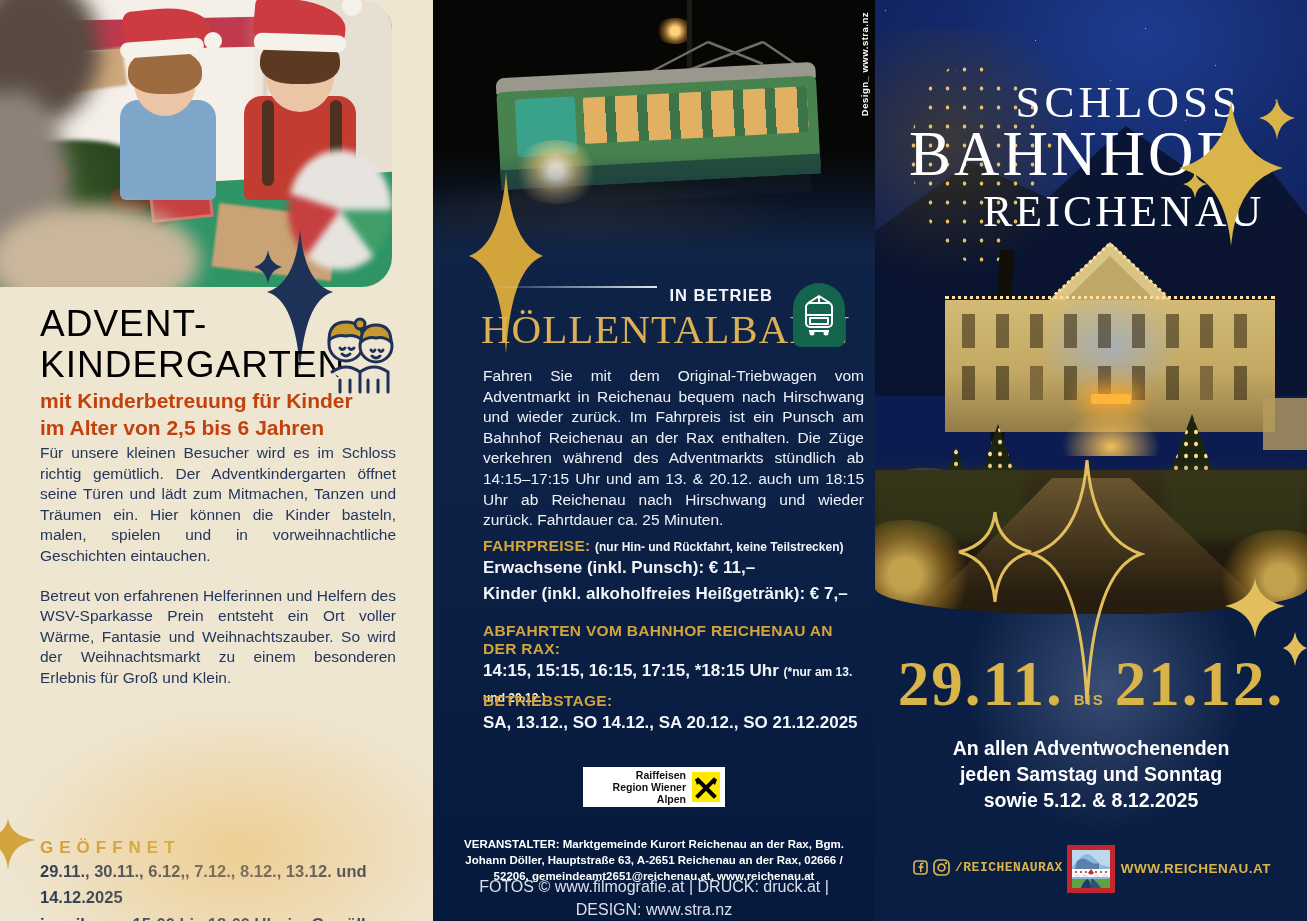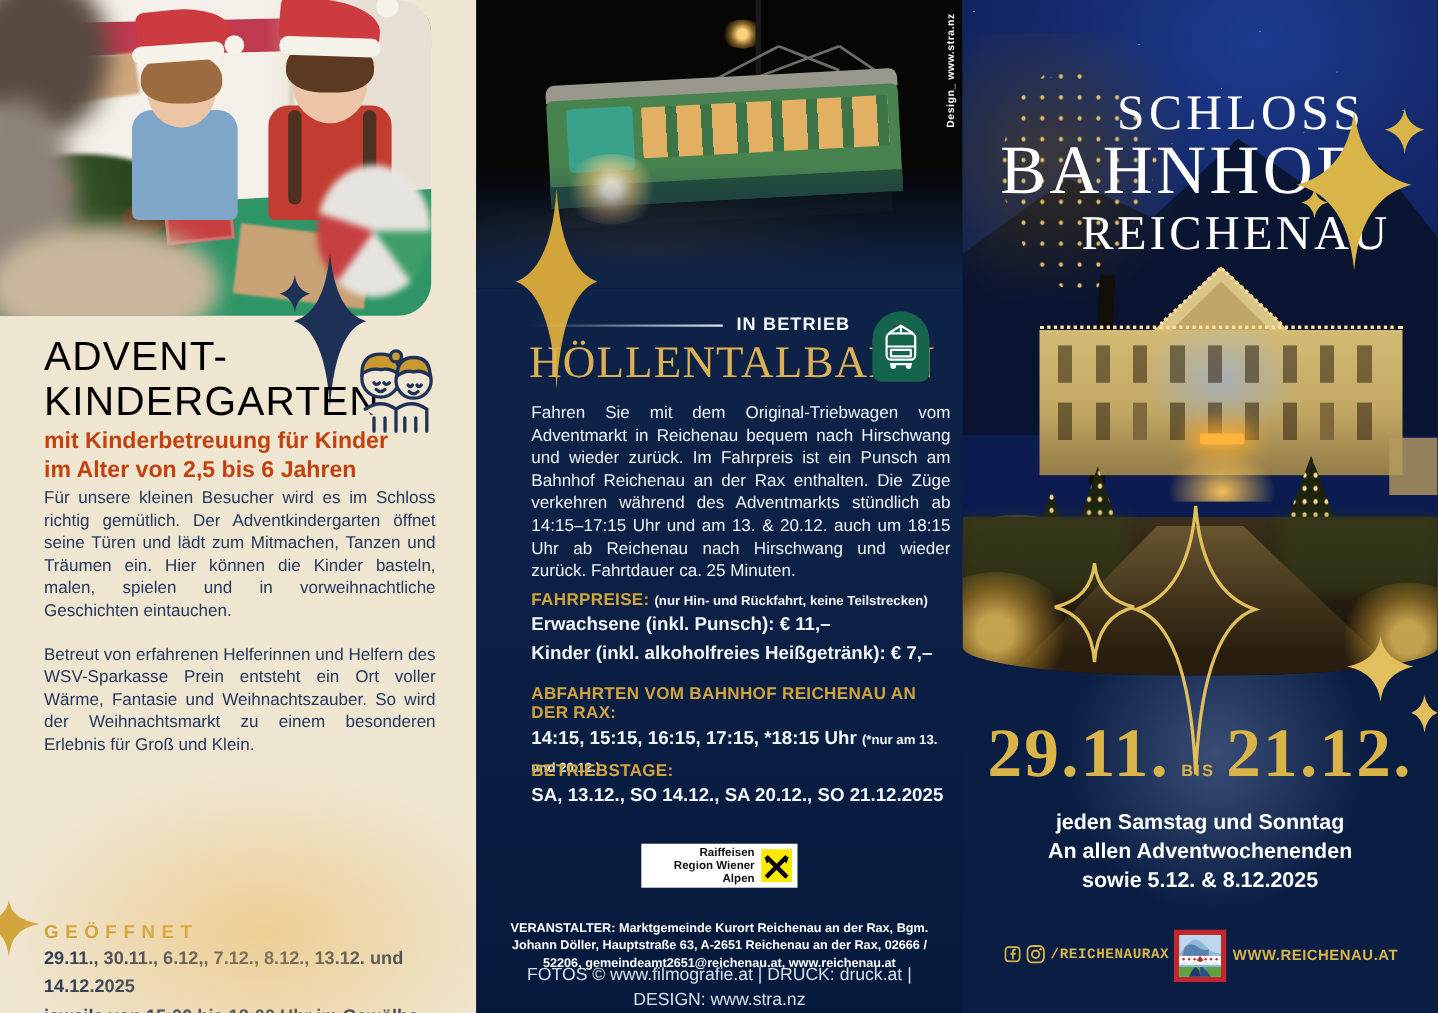--- a/index.html
+++ b/index.html
@@ -73,21 +73,21 @@
   .tram .under{position:absolute;left:10px;top:112px;width:300px;height:18px;background:#0c0f0c;}
   .tp-headlight{position:absolute;left:78px;top:140px;width:90px;height:64px;border-radius:50%;
     background:radial-gradient(circle,#fff7e0 0 12%,rgba(255,210,130,.65) 35%,transparent 70%);}
   .tp-glowfloor{position:absolute;left:0;top:150px;width:442px;height:112px;
     background:radial-gradient(ellipse 300px 70px at 35% 70%,rgba(120,90,40,.45),transparent 75%);}
   .tp-fade{position:absolute;left:0;top:150px;width:442px;height:112px;
     background:linear-gradient(180deg,rgba(16,36,72,0),#102448 92%);}
   .design-credit{position:absolute;top:12px;right:5px;writing-mode:vertical-rl;transform:rotate(180deg);
     color:#fff;font-size:9.5px;font-weight:700;letter-spacing:.5px;}
   .mid-sparkle{position:absolute;left:26px;top:168px;width:90px;height:190px;}
-  .betrieb-row{position:absolute;left:50px;top:286px;width:290px;display:flex;align-items:center;gap:12px;}
+  .betrieb-row{position:absolute;left:50px;top:286px;width:290px;display:flex;gap:12px;}
   .betrieb-line{flex:1;height:2px;background:linear-gradient(90deg,rgba(230,236,246,0),#dfe6f2);}
   .betrieb-label{color:#f4f6fb;font-size:16.5px;font-weight:700;letter-spacing:1px;white-space:nowrap;}
   .mid-title{position:absolute;left:48px;top:305px;color:#dcb054;font-family:"Liberation Serif",serif;
     font-size:41px;letter-spacing:1px;font-weight:500;}
   .train-badge{position:absolute;left:360px;top:283px;width:52px;height:64px;background:#15654e;
     border-radius:26px 26px 8px 8px;display:flex;align-items:center;justify-content:center;}
   .mid-body{position:absolute;left:50px;top:366px;width:381px;color:#eef2f9;font-size:15.5px;
     font-weight:500;line-height:1.33;text-align:justify;text-align-last:left;}
   .sec{position:absolute;left:50px;width:381px;}
   .sec-fares{top:537px;} .sec-dep{top:622px;} .sec-days{top:692px;}
@@ -429,22 +429,22 @@
       <path d="M340,180 Q342,192 352,196 Q342,200 340,214 Q338,200 328,196 Q338,192 340,180 Z" fill="#e2bf5c"></path>
     </svg>
 
     <div class="dates-row">
       <span class="date-big">29.11.</span>
       <span class="date-sep">BIS</span>
       <span class="date-big">21.12.</span>
     </div>
 
     <div class="right-info">
+      <div>An allen Adventwochenenden</div>
       <div>jeden Samstag und Sonntag</div>
-      <div>An allen Adventwochenenden</div>
       <div>sowie 5.12. &amp; 8.12.2025</div>
     </div>
 
     <div class="bottom-row">
       <div class="social">
         <svg width="15" height="15" viewBox="0 0 15 15">
           <rect x="1" y="1" width="13" height="13" rx="3" fill="none" stroke="#d9b449" stroke-width="1.6"></rect>
           <path d="M8.6,12 V8 h1.8 V6.2 H8.6 V5.2 q0,-1 1,-1 h0.9 V2.6 H9.2 q-2.2,0 -2.2,2.2 v1.4 H5.6 V8 h1.4 v4 z" fill="#d9b449"></path>
         </svg>
         <svg width="17" height="17" viewBox="0 0 17 17">

